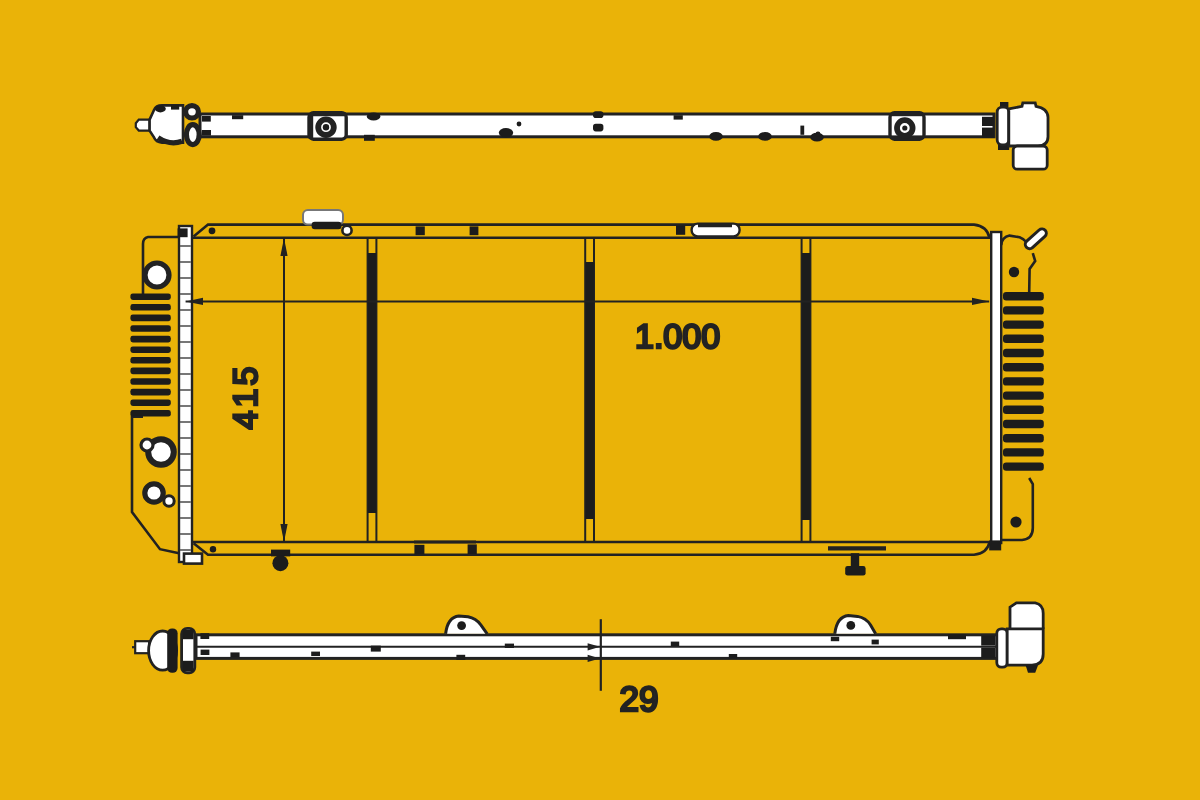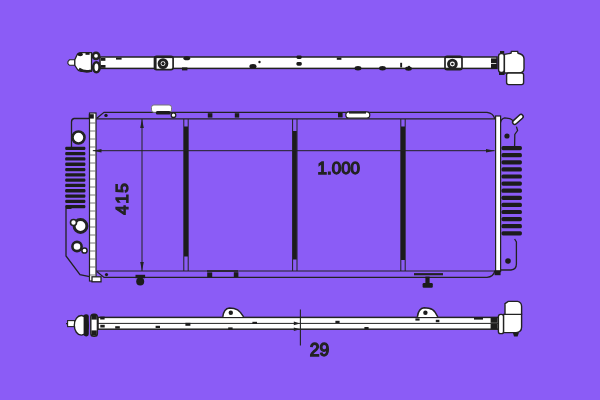--- a/index.html
+++ b/index.html
@@ -1,16 +1,16 @@
 <!DOCTYPE html>
 <html><head>
 <meta charset="utf-8">
 <style>
   html,body{margin:0;padding:0;background:#fefefe;}
-  .wrap{width:600px;height:400px;position:relative;overflow:hidden;background:#8b5cf6;}
+  .wrap{width:600px;height:400px;position:relative;overflow:hidden;background:#eab308;}
   svg{position:absolute;top:0;left:0;}
   text{font-family:"Liberation Sans",sans-serif;fill:#2a2a2a;}
 </style>
 </head>
 <body>
 <div class="wrap">
 <svg width="600" height="400" viewBox="0 0 600 400">
 <g fill="none" stroke="#222" stroke-width="1.3">
 
 <g>

